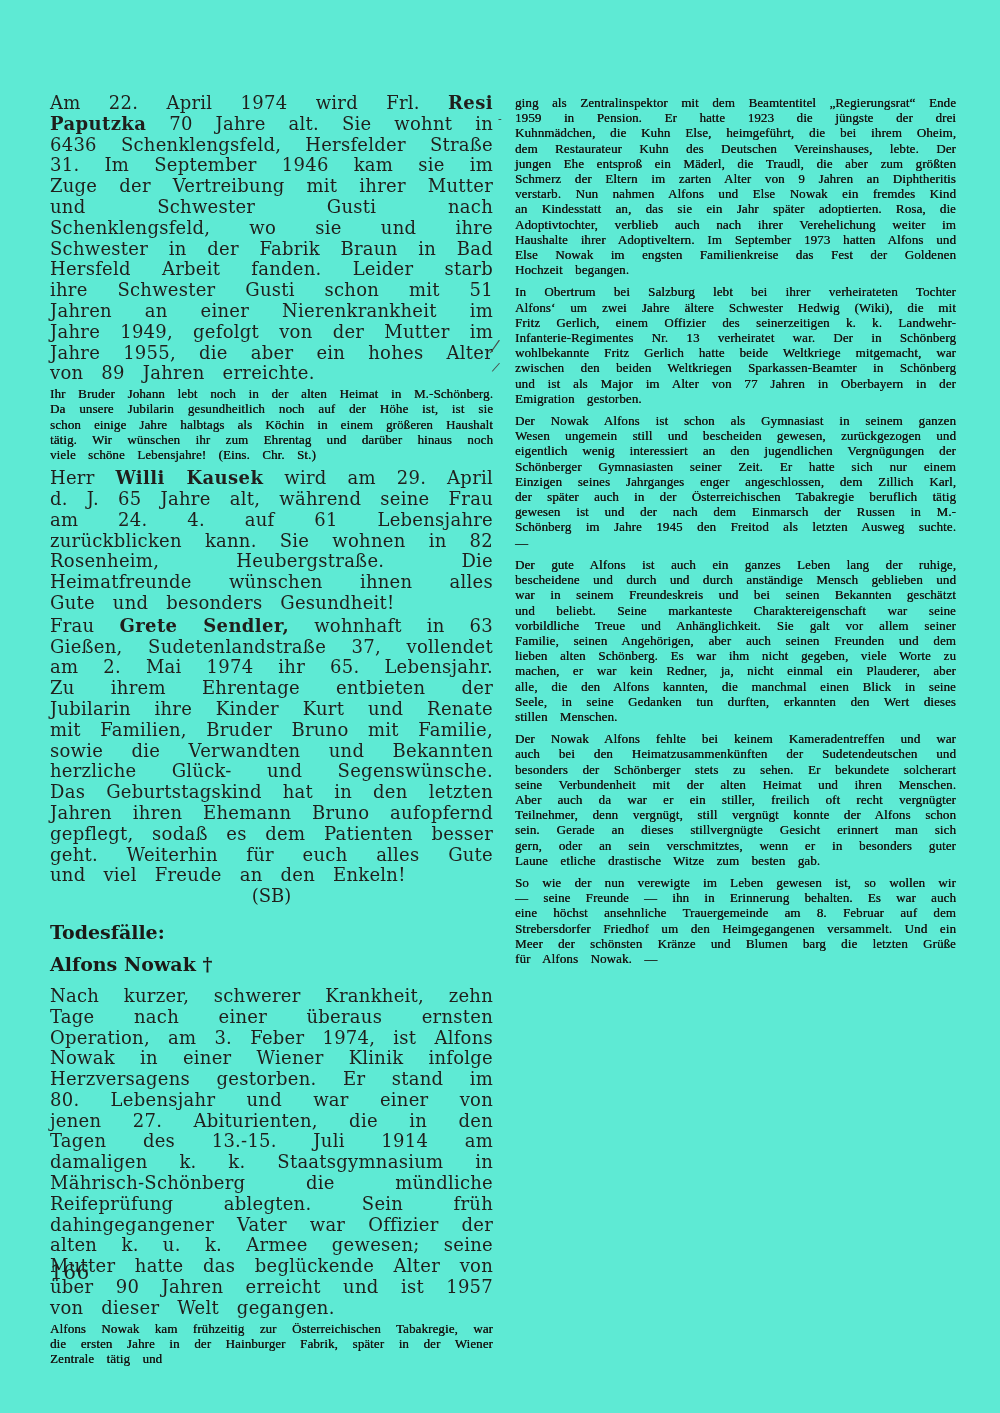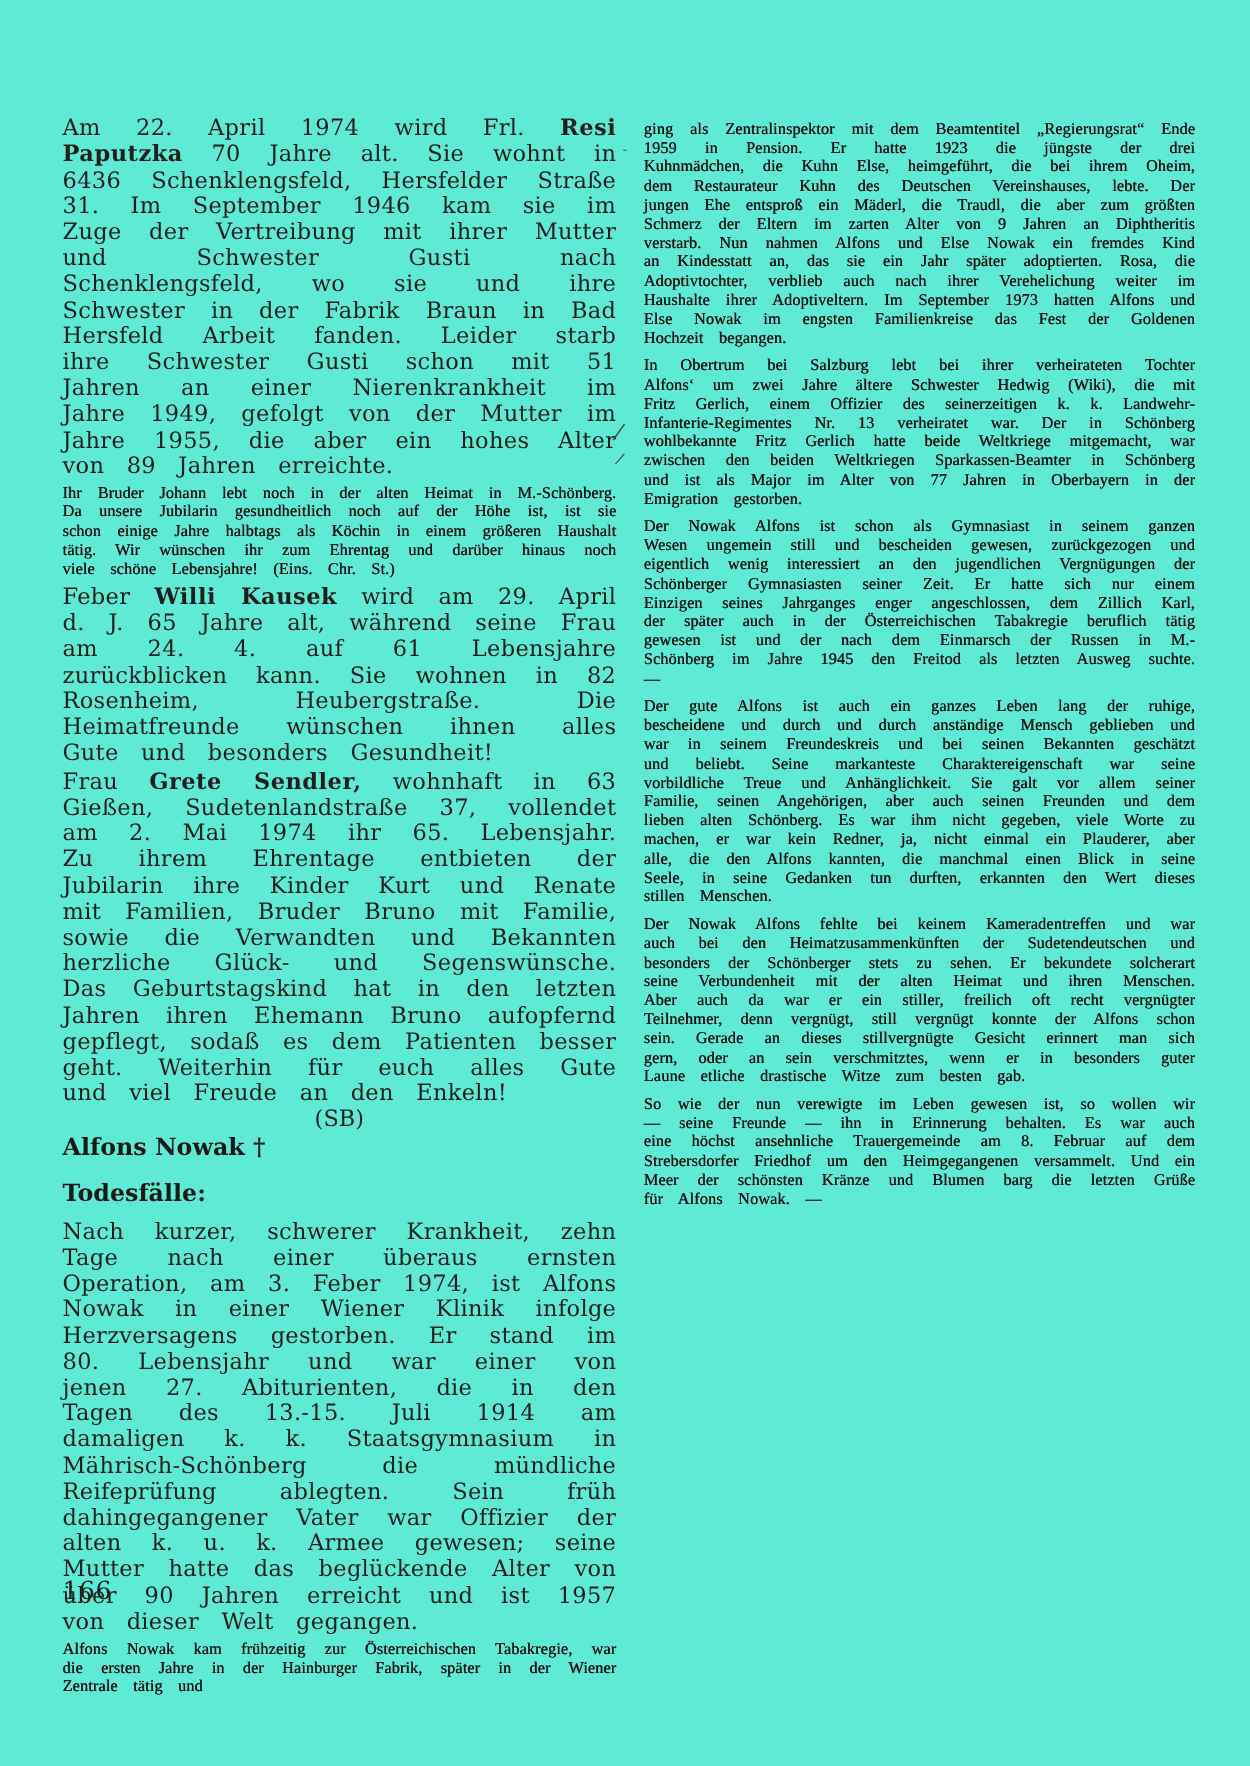--- a/index.html
+++ b/index.html
@@ -93,27 +93,27 @@
 </head>
 <body>
 
 <div class="page">
 
   <div class="col col-left">
     <p class="lg mb2"><span>Am 22. April 1974 wird Frl. </span><b>Resi Paputzka</b><span> 70 Jahre alt. Sie wohnt in 6436 Schenklengsfeld, Hersfelder Straße 31. Im September 1946 kam sie im Zuge der Vertreibung mit ihrer Mutter und Schwester Gusti nach Schenklengsfeld, wo sie und ihre Schwester in der Fabrik Braun in Bad Hersfeld Arbeit fanden. Leider starb ihre Schwester Gusti schon mit 51 Jahren an einer Nierenkrankheit im Jahre 1949, gefolgt von der Mutter im Jahre 1955, die aber ein hohes Alter von 89 Jahren erreichte.</span></p>
 
     <p class="sm mb6">Ihr Bruder Johann lebt noch in der alten Heimat in M.-Schönberg. Da unsere Jubilarin gesundheitlich noch auf der Höhe ist, ist sie schon einige Jahre halbtags als Köchin in einem größeren Haushalt tätig. Wir wünschen ihr zum Ehrentag und darüber hinaus noch viele schöne Lebensjahre! (Eins. Chr. St.)</p>
 
-    <p class="lg mb2"><span>Feber </span><b>Willi Kausek</b><span> wird am 29. April d. J. 65 Jahre alt, während seine Frau am 24. 4. auf 61 Lebensjahre zurückblicken kann. Sie wohnen in 82 Rosenheim, Heubergstraße. Die Heimatfreunde wünschen ihnen alles Gute und besonders Gesundheit!</span></p>
+    <p class="lg mb2"><span>Herr </span><b>Willi Kausek</b><span> wird am 29. April d. J. 65 Jahre alt, während seine Frau am 24. 4. auf 61 Lebensjahre zurückblicken kann. Sie wohnen in 82 Rosenheim, Heubergstraße. Die Heimatfreunde wünschen ihnen alles Gute und besonders Gesundheit!</span></p>
 
     <p class="lg"><span>Frau </span><b>Grete Sendler,</b><span> wohnhaft in 63 Gießen, Sudetenlandstraße 37, vollendet am 2. Mai 1974 ihr 65. Lebensjahr. Zu ihrem Ehrentage entbieten der Jubilarin ihre Kinder Kurt und Renate mit Familien, Bruder Bruno mit Familie, sowie die Verwandten und Bekannten herzliche Glück- und Segenswünsche. Das Geburtstagskind hat in den letzten Jahren ihren Ehemann Bruno aufopfernd gepflegt, sodaß es dem Patienten besser geht. Weiterhin für euch alles Gute und viel Freude an den Enkeln!</span></p>
     <p class="sig-lg">(SB)</p>
 
+    <h3 class="head head-deaths">Todesfälle:</h3>
     <h3 class="head head-name">Alfons Nowak †</h3>
-    <h3 class="head head-deaths">Todesfälle:</h3>
 
     <p class="lg mb2">Nach kurzer, schwerer Krankheit, zehn Tage nach einer überaus ernsten Operation, am 3. Feber 1974, ist Alfons Nowak in einer Wiener Klinik infolge Herzversagens gestorben. Er stand im 80. Lebensjahr und war einer von jenen 27. Abiturienten, die in den Tagen des 13.-15. Juli 1914 am damaligen k. k. Staatsgymnasium in Mährisch-Schönberg die mündliche Reifeprüfung ablegten. Sein früh dahingegangener Vater war Offizier der alten k. u. k. Armee gewesen; seine Mutter hatte das beglückende Alter von über 90 Jahren erreicht und ist 1957 von dieser Welt gegangen.</p>
 
     <p class="sm">Alfons Nowak kam frühzeitig zur Österreichischen Tabakregie, war die ersten Jahre in der Hainburger Fabrik, später in der Wiener Zentrale tätig und</p>
   </div>
 
   <div class="col col-right">
     <p class="sm">ging als Zentralinspektor mit dem Beamtentitel „Regierungsrat“ Ende 1959 in Pension. Er hatte 1923 die jüngste der drei Kuhnmädchen, die Kuhn Else, heimgeführt, die bei ihrem Oheim, dem Restaurateur Kuhn des Deutschen Vereinshauses, lebte. Der jungen Ehe entsproß ein Mäderl, die Traudl, die aber zum größten Schmerz der Eltern im zarten Alter von 9 Jahren an Diphtheritis verstarb. Nun nahmen Alfons und Else Nowak ein fremdes Kind an Kindesstatt an, das sie ein Jahr später adoptierten. Rosa, die Adoptivtochter, verblieb auch nach ihrer Verehelichung weiter im Haushalte ihrer Adoptiveltern. Im September 1973 hatten Alfons und Else Nowak im engsten Familienkreise das Fest der Goldenen Hochzeit begangen.</p>
     <p class="sm">In Obertrum bei Salzburg lebt bei ihrer verheirateten Tochter Alfons‘ um zwei Jahre ältere Schwester Hedwig (Wiki), die mit Fritz Gerlich, einem Offizier des seinerzeitigen k. k. Landwehr-Infanterie-Regimentes Nr. 13 verheiratet war. Der in Schönberg wohlbekannte Fritz Gerlich hatte beide Weltkriege mitgemacht, war zwischen den beiden Weltkriegen Sparkassen-Beamter in Schönberg und ist als Major im Alter von 77 Jahren in Oberbayern in der Emigration gestorben.</p>
     <p class="sm">Der Nowak Alfons ist schon als Gymnasiast in seinem ganzen Wesen ungemein still und bescheiden gewesen, zurückgezogen und eigentlich wenig interessiert an den jugendlichen Vergnügungen der Schönberger Gymnasiasten seiner Zeit. Er hatte sich nur einem Einzigen seines Jahrganges enger angeschlossen, dem Zillich Karl, der später auch in der Österreichischen Tabakregie beruflich tätig gewesen ist und der nach dem Einmarsch der Russen in M.-Schönberg im Jahre 1945 den Freitod als letzten Ausweg suchte. —</p>

